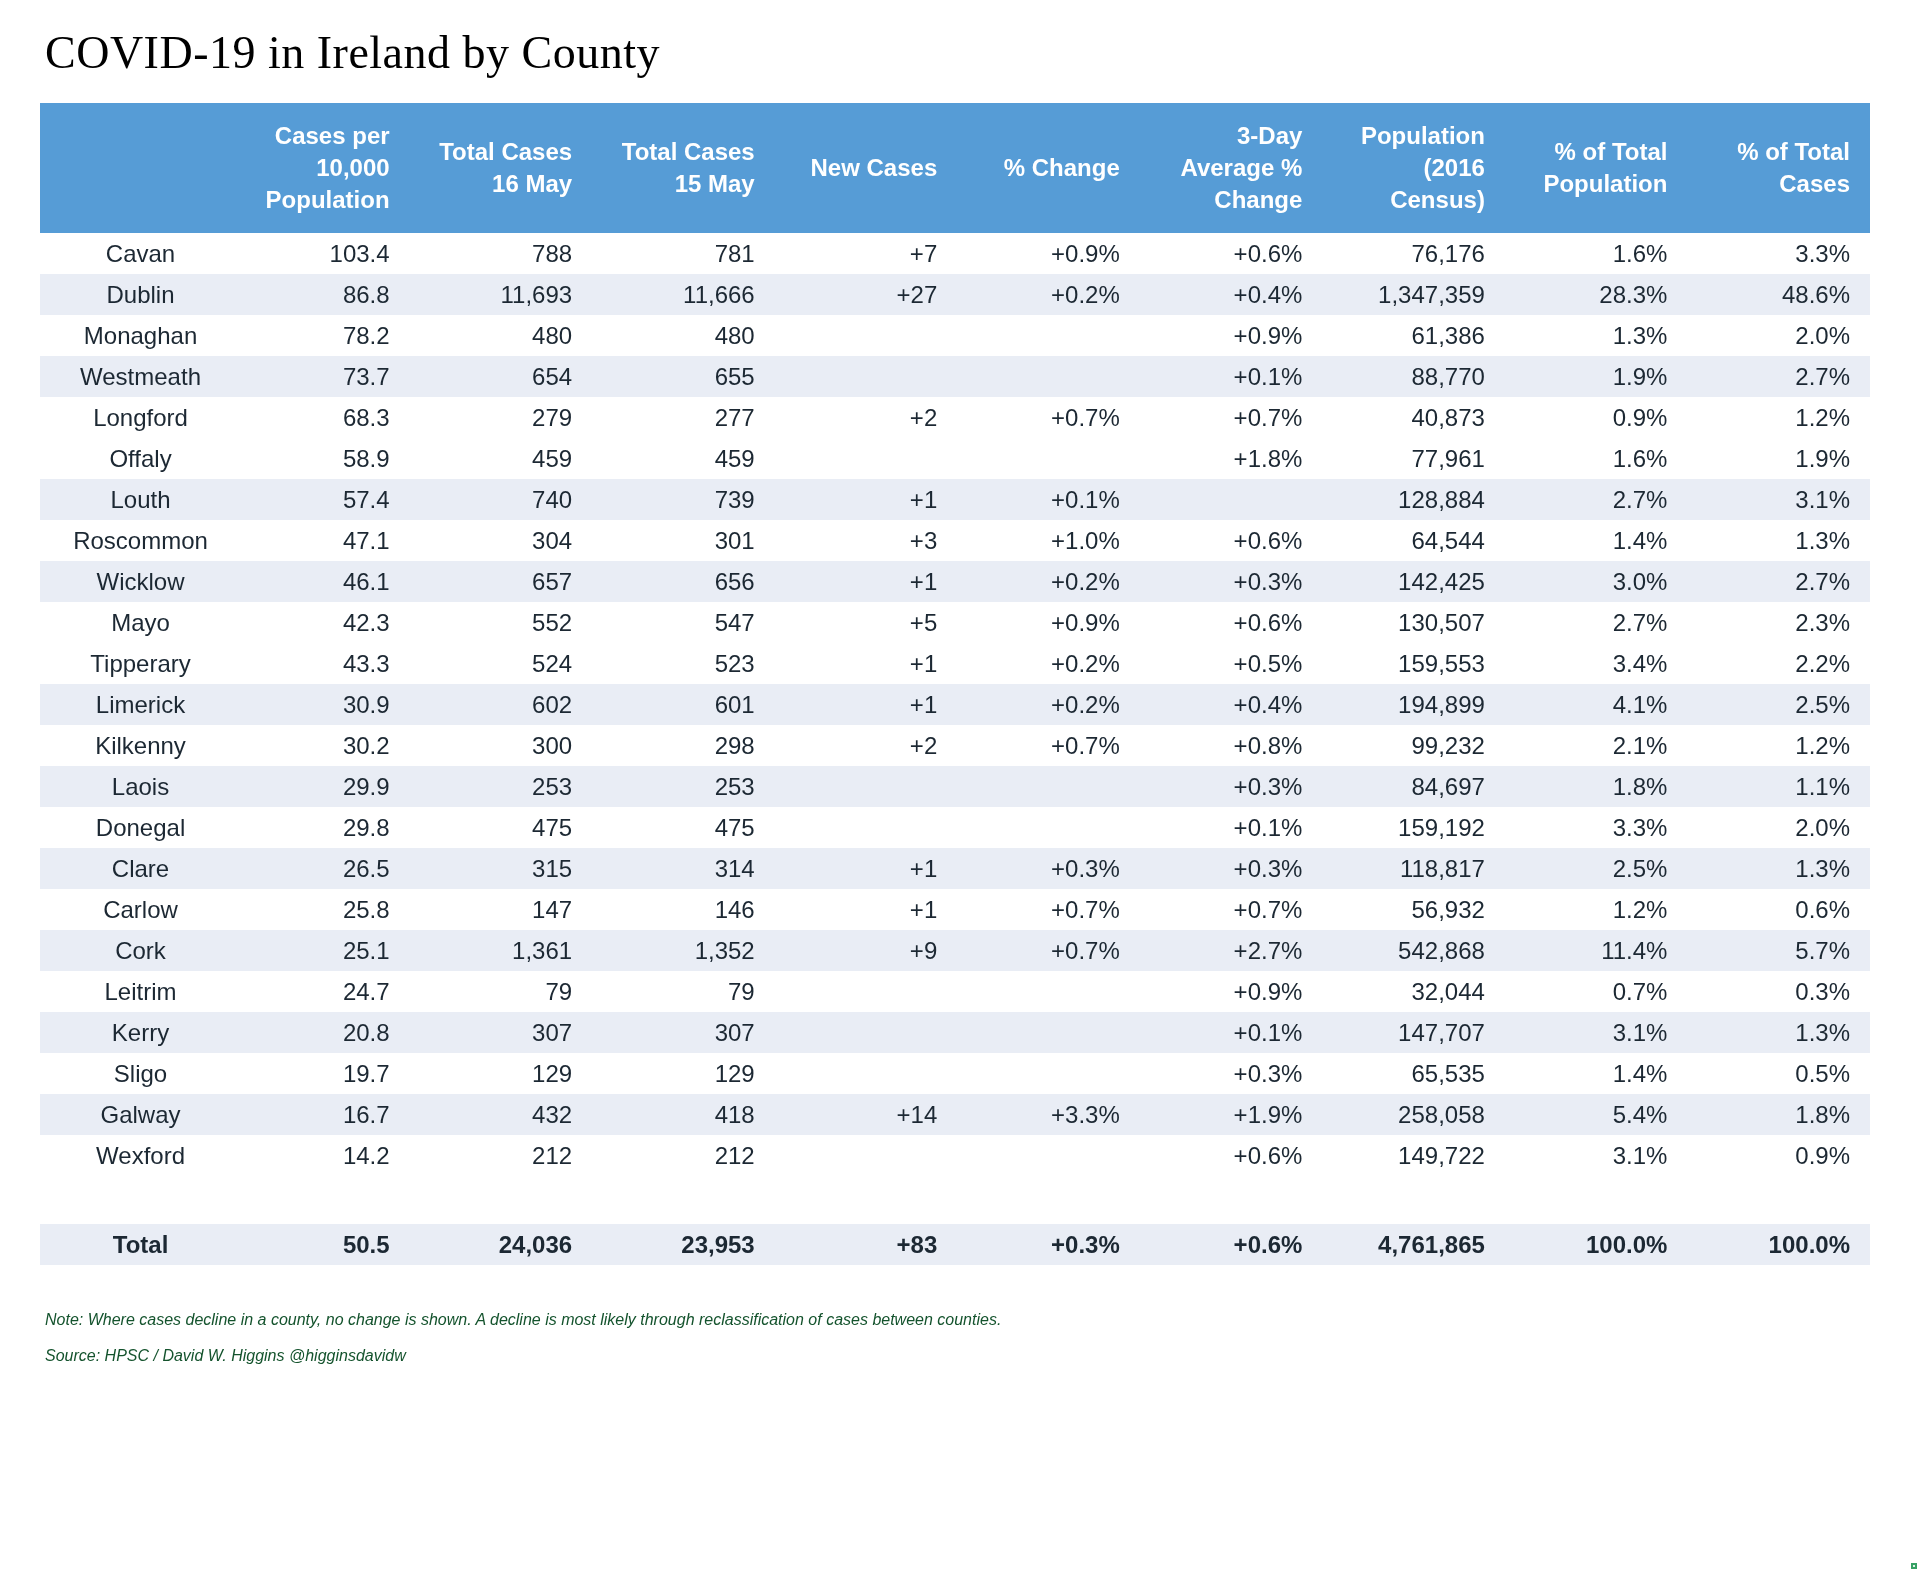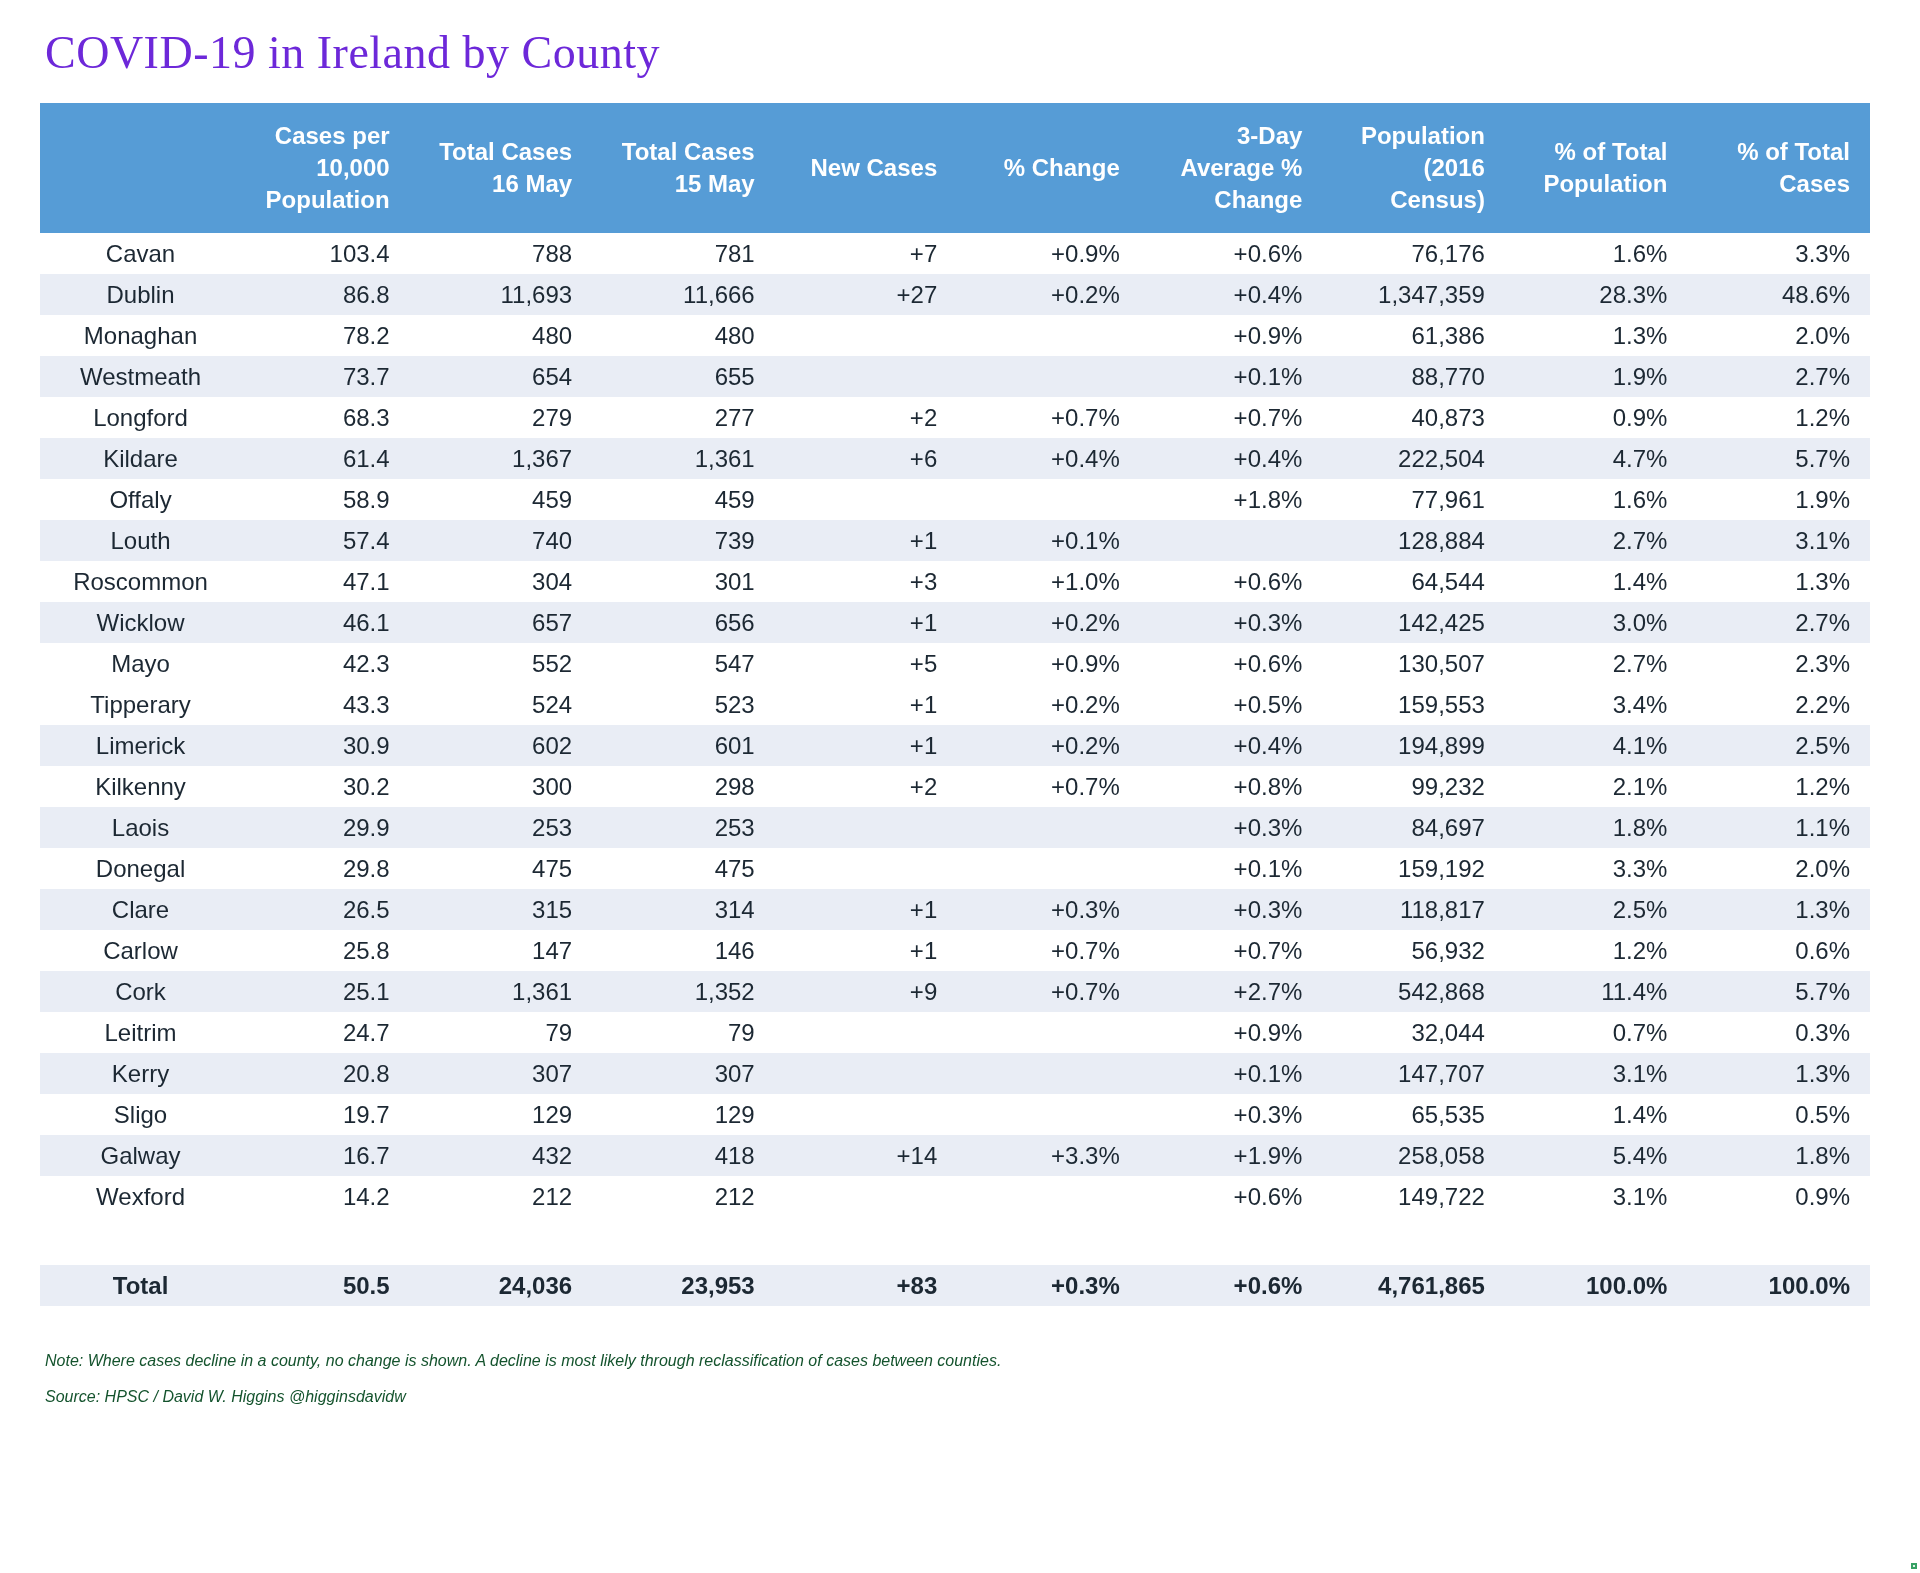--- a/index.html
+++ b/index.html
@@ -15,21 +15,21 @@
     font-family: "Liberation Sans", "DejaVu Sans", sans-serif;
     color: #1C2833;
   }
   .page {
     padding: 26px 0 0 0;
   }
   .title {
     font-family: "Liberation Serif", "DejaVu Serif", serif;
     font-size: 46px;
     font-weight: 500;
-    color: #6d28d9;
+    color: #000000;
     margin: 0 0 24px 45px;
     letter-spacing: 0.5px;
   }
   table.covid {
     border-collapse: collapse;
     table-layout: fixed;
     margin-left: 40px;
     width: 1830px;
     font-size: 24px;
   }
@@ -192,32 +192,20 @@
           <td>68.3</td>
           <td>279</td>
           <td>277</td>
           <td>+2</td>
           <td>+0.7%</td>
           <td>+0.7%</td>
           <td>40,873</td>
           <td>0.9%</td>
           <td>1.2%</td>
         </tr>
-        <tr class="stripe">
-          <td class="county">Kildare</td>
-          <td>61.4</td>
-          <td>1,367</td>
-          <td>1,361</td>
-          <td>+6</td>
-          <td>+0.4%</td>
-          <td>+0.4%</td>
-          <td>222,504</td>
-          <td>4.7%</td>
-          <td>5.7%</td>
-        </tr>
         <tr>
           <td class="county">Offaly</td>
           <td>58.9</td>
           <td>459</td>
           <td>459</td>
           <td></td>
           <td></td>
           <td>+1.8%</td>
           <td>77,961</td>
           <td>1.6%</td>

